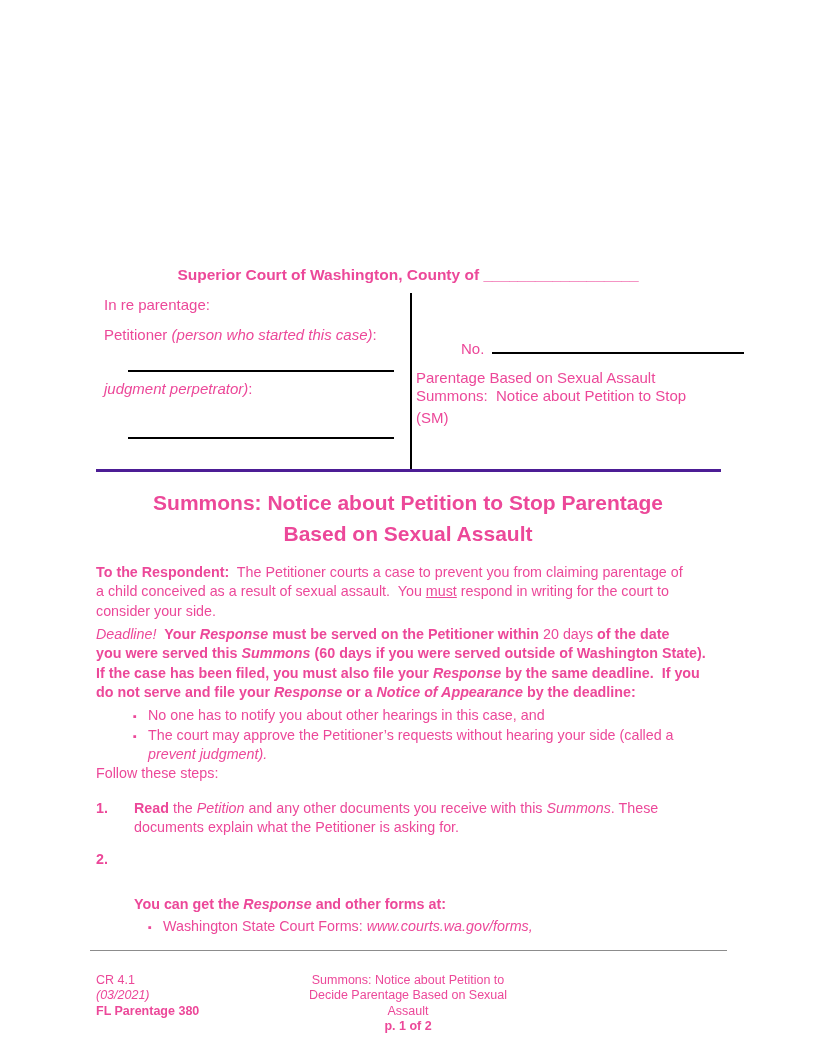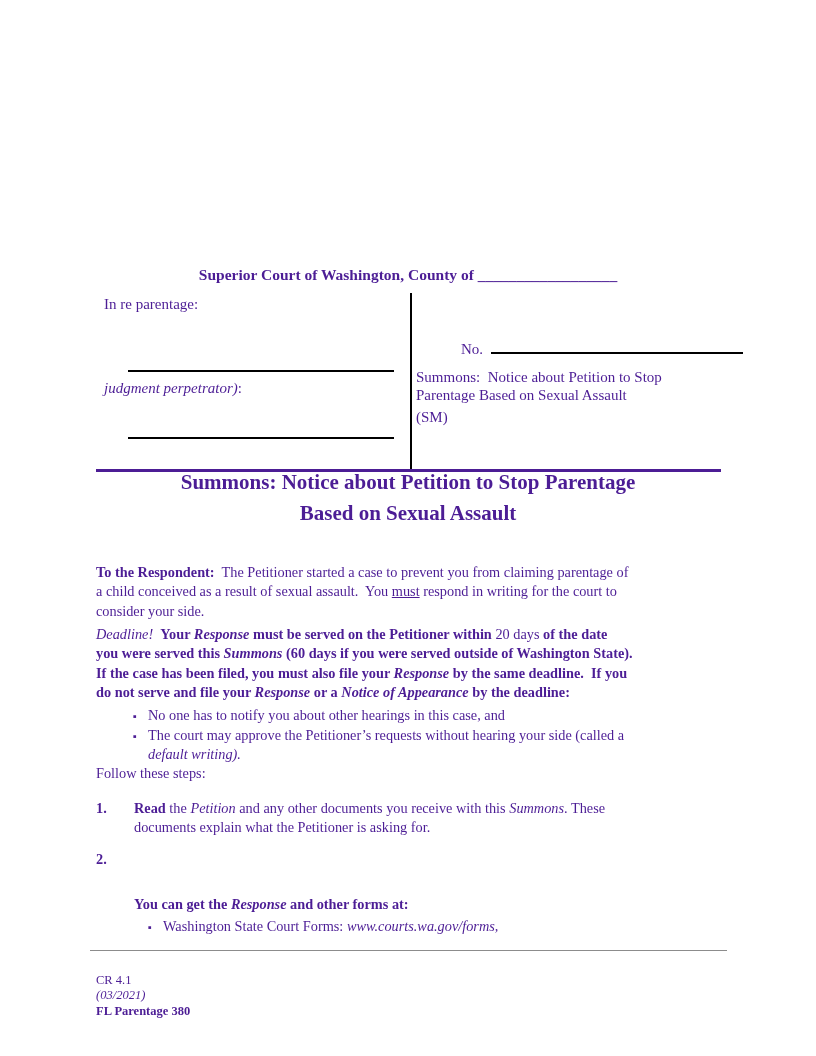--- a/index.html
+++ b/index.html
@@ -1,20 +1,20 @@
 <!DOCTYPE html>
 <html><head>
 <meta charset="utf-8">
 <style>
   html,body{margin:0;padding:0;background:#fff;}
   .page{
     position:relative;
     width:816px;height:1056px;
-    background:#ffffff;color:#4c1d95;
-    font-family:Liberation Serif, serif;
+    background:#ffffff;color:#ec4899;
+    font-family:Liberation Sans, sans-serif;
     overflow:hidden;
   }
   .abs{position:absolute;}
   .tl{white-space:pre-wrap;}
   .st-b{font-weight:bold;}
   .st-i{font-style:italic;}
   .st-u{text-decoration:underline;}
 
   .court-heading{left:96px;top:265px;width:624px;text-align:center;
     font-size:15.5px;font-weight:bold;line-height:20px;}
@@ -27,21 +27,21 @@
   .petitioner{left:8px;top:33px;width:300px;}
   .respondent{left:8px;top:87px;width:300px;}
   .write-line{position:absolute;height:1px;border-bottom:2px solid #000;width:266px;left:32px;}
   .blank1{top:76px;}
   .blank2{top:143px;}
   .no-line{left:320px;top:46px;width:298px;margin-left:45px;}
   .no-blank{display:inline-block;width:252px;height:13px;border-bottom:2px solid #000;margin-left:8px;}
   .case-title{left:320px;top:76px;width:298px;}
   .form-code{left:320px;top:116px;}
 
-  .main-title{left:96px;top:467px;width:624px;text-align:center;
+  .main-title{left:96px;top:487px;width:624px;text-align:center;
     font-size:21px;font-weight:bold;line-height:31px;}
 
   .body-text{font-size:14.3px;line-height:19.3px;}
   .p1{left:96px;top:563px;width:632px;}
   .p2{left:96px;top:625px;width:632px;}
   .bullet{padding-left:15px;}
   .b1{left:133px;top:706px;width:580px;}
   .b2{left:133px;top:726px;width:580px;}
   .mk{position:absolute;left:0;top:1px;font-size:11px;}
   .follow{left:96px;top:764px;width:400px;}
@@ -65,48 +65,51 @@
 
   <div class="abs court-heading">
       <div class="tl"><span>Superior Court of Washington, County of </span><span>__________________</span></div>
     </div>
 
   <div class="abs caption-box">
     <div class="cap-divider"></div>
 
     <div class="cap-item in-re tl">In re parentage:</div>
 
+    <div class="cap-item petitioner">
+        <div class="tl"><span>Petitioner </span><span class="st-i">(person who started this case)</span><span>:</span></div>
+      </div>
 
     <div class="write-line blank1"></div>
 
     <div class="cap-item respondent">
         <div class="tl"><span class="st-i">judgment perpetrator)</span><span>:</span></div>
       </div>
 
     <div class="write-line blank2"></div>
 
     <div class="cap-item no-line">
       <span class="tl">No.</span><span class="no-blank"></span>
     </div>
 
     <div class="cap-item case-title">
+        <div class="tl"><span>Parentage Based on Sexual Assault</span></div>
         <div class="tl"><span>Summons:  Notice about Petition to Stop</span></div>
-        <div class="tl"><span>Parentage Based on Sexual Assault</span></div>
       </div>
 
     <div class="cap-item form-code tl">(SM)</div>
   </div>
 
   <div class="abs main-title">
       <div class="tl"><span>Summons: Notice about Petition to Stop Parentage</span></div>
       <div class="tl"><span>Based on Sexual Assault</span></div>
     </div>
 
   <div class="abs body-text p1">
-      <div class="tl"><span class="st-b">To the Respondent:</span><span>  The Petitioner started a case to prevent you from claiming parentage of</span></div>
+      <div class="tl"><span class="st-b">To the Respondent:</span><span>  The Petitioner courts a case to prevent you from claiming parentage of</span></div>
       <div class="tl"><span>a child conceived as a result of sexual assault.  You </span><span class="st-u">must</span><span> respond in writing for the court to</span></div>
       <div class="tl"><span>consider your side.</span></div>
     </div>
 
   <div class="abs body-text p2">
       <div class="tl"><span class="st-i">Deadline!</span><span>  </span><span class="st-b">Your </span><span class="st-b st-i">Response</span><span class="st-b"> must be served on the Petitioner within </span><span>20 days </span><span class="st-b">of the date</span></div>
       <div class="tl"><span class="st-b">you were served this </span><span class="st-b st-i">Summons</span><span class="st-b"> (60 days if you were served outside of Washington State).</span></div>
       <div class="tl"><span class="st-b">If the case has been filed, you must also file your </span><span class="st-b st-i">Response</span><span class="st-b"> by the same deadline.  If you</span></div>
       <div class="tl"><span class="st-b">do not serve and file your </span><span class="st-b st-i">Response</span><span class="st-b"> or a </span><span class="st-b st-i">Notice of Appearance</span><span class="st-b"> by the deadline:</span></div>
     </div>
@@ -115,21 +118,21 @@
     <span class="mk">▪</span>
     <div>
         <div class="tl"><span>No one has to notify you about other hearings in this case, and</span></div>
       </div>
   </div>
 
   <div class="abs body-text bullet b2">
     <span class="mk">▪</span>
     <div>
         <div class="tl"><span>The court may approve the Petitioner’s requests without hearing your side (called a</span></div>
-        <div class="tl"><span class="st-i">default writing).</span></div>
+        <div class="tl"><span class="st-i">prevent judgment).</span></div>
       </div>
   </div>
 
   <div class="abs body-text follow tl">Follow these steps:</div>
 
   <div class="abs stepnum n1">1.</div>
   <div class="abs body-text t1">
       <div class="tl"><span class="st-b">Read</span><span> the </span><span class="st-i">Petition</span><span> and any other documents you receive with this </span><span class="st-i">Summons</span><span>. These</span></div>
       <div class="tl"><span>documents explain what the Petitioner is asking for.</span></div>
     </div>
@@ -148,14 +151,20 @@
   </div>
 
   <div class="abs footer-rule"></div>
 
   <div class="abs footer-block footer-left">
       <div class="tl"><span>CR 4.1</span></div>
       <div class="tl"><span class="st-i">(03/2021)</span></div>
       <div class="tl"><span class="st-b">FL Parentage 380</span></div>
     </div>
 
+  <div class="abs footer-block footer-center">
+      <div class="tl"><span>Summons: Notice about Petition to</span></div>
+      <div class="tl"><span>Decide Parentage Based on Sexual</span></div>
+      <div class="tl"><span>Assault</span></div>
+      <div class="tl"><span class="st-b">p. 1 of 2</span></div>
+    </div>
 
 </div>
 
 </body></html>

